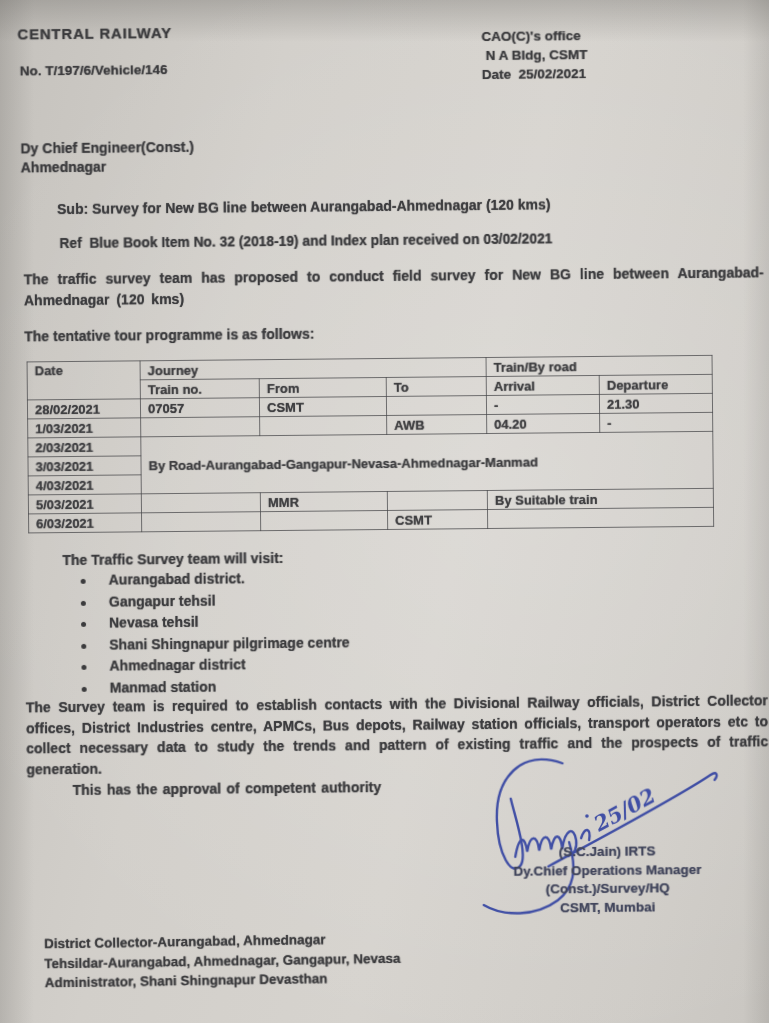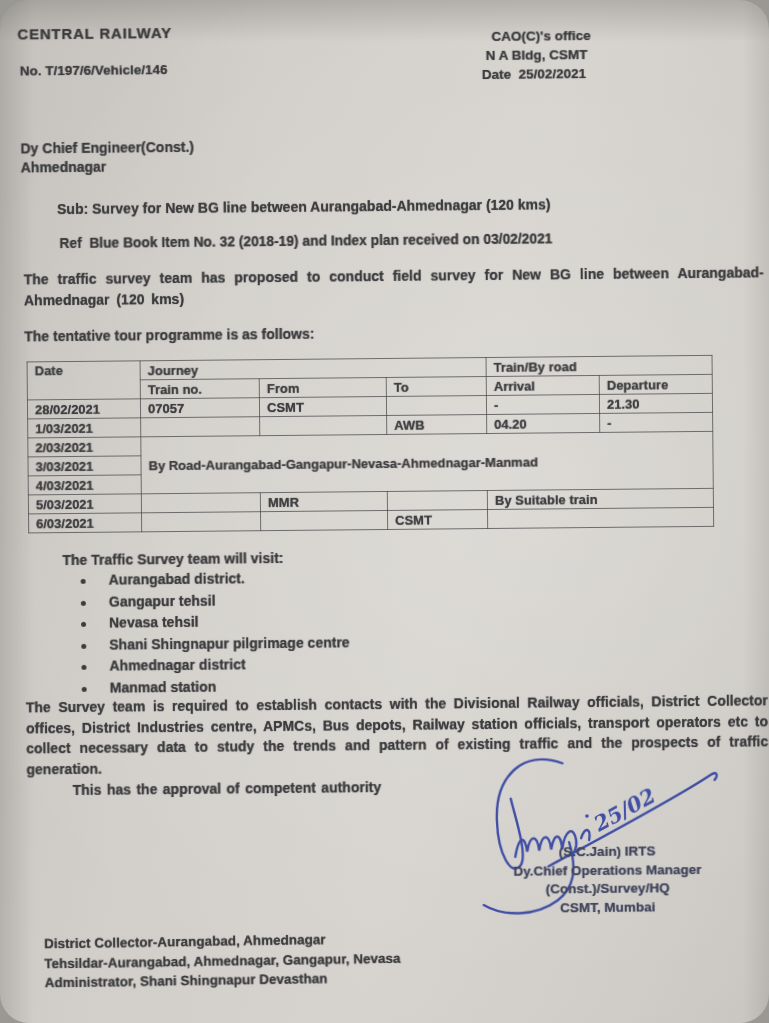--- a/index.html
+++ b/index.html
@@ -10,36 +10,35 @@
     margin:0 auto;
     overflow:hidden;
     font-family:"Liberation Sans", sans-serif;
     color:#3b3b3d;
     background:
       radial-gradient(130% 90% at 68% 48%, rgba(255,255,255,0.18), rgba(0,0,0,0) 62%),
       linear-gradient(to bottom, rgba(92,90,86,0.30), rgba(0,0,0,0) 42px),
       linear-gradient(to right, rgba(92,90,86,0.22), rgba(0,0,0,0) 34px),
       linear-gradient(to left, rgba(92,90,86,0.16), rgba(0,0,0,0) 26px),
       linear-gradient(102deg, #c5c2bd 0%, #d2cfca 30%, #d6d3ce 58%, #cfccc7 85%, #c9c6c1 100%);
-    border-radius: 29px;
   }
   .tilt {
     position:absolute; inset:0;
     transform:rotate(-0.55deg);
     transform-origin:50% 50%;
     filter:blur(0.3px);
   }
   .ink { text-shadow:0 0 0.9px rgba(58,58,62,0.85); }
   .abs { position:absolute; }
 
   .letterhead { left:22px; top:22px; font-size:15px; font-weight:700; letter-spacing:0.8px; }
   .refno      { left:24px; top:60px; font-size:13.5px; font-weight:700; white-space:pre-wrap; }
 
   .office-block { left:486px; top:28px; font-size:13.5px; font-weight:700; line-height:19px; }
-  .office-block .l1 { margin-left:10px; }
+  .office-block .l1 { }
   .office-block .l2 { margin-left:4px; }
   .office-block .l3 { white-space:pre-wrap; }
 
   .addressee { left:24px; top:136px; font-size:14px; font-weight:700; line-height:19px; }
 
   .subject  { left:60px; top:198px; font-size:14px; font-weight:700; }
   .ref-line { left:62px; top:233px; font-size:13.8px; font-weight:700; white-space:pre-wrap; }
 
   .para1 { left:26px; top:266px; width:740px; font-size:14px; font-weight:600; line-height:21px; text-align:justify; word-spacing:3px; }
   .para2 { left:26px; top:325px; font-size:14px; font-weight:600; }

